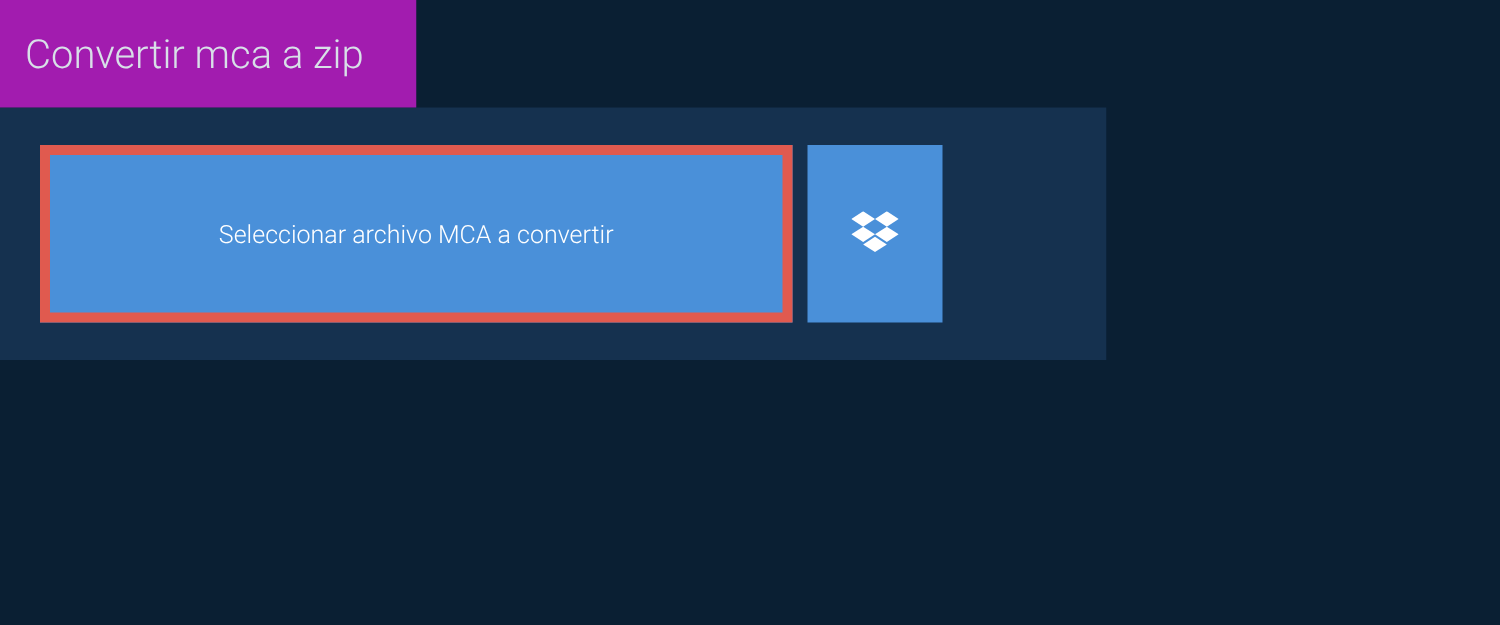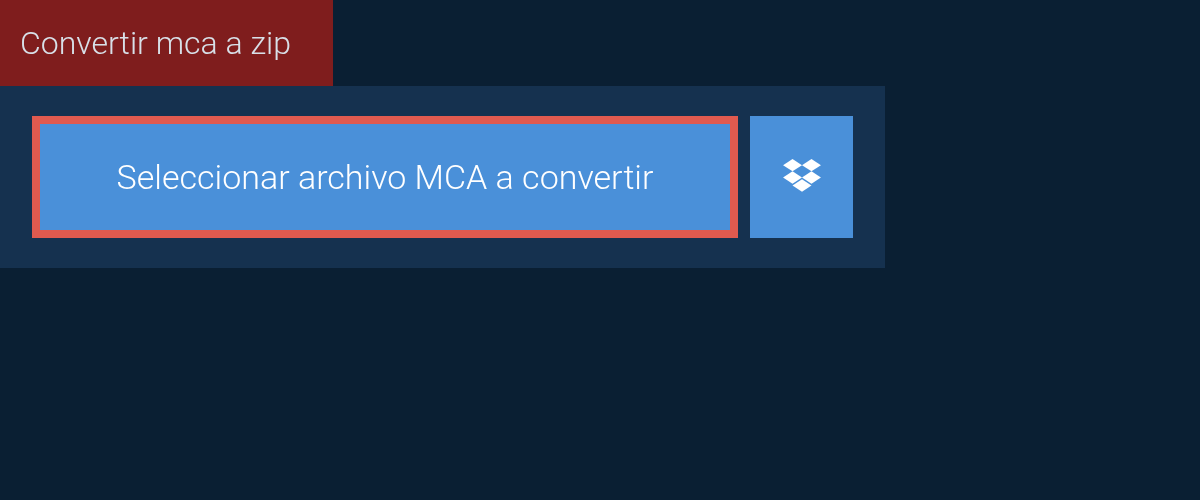--- a/index.html
+++ b/index.html
@@ -11,47 +11,47 @@
       width: 1200px;
       height: 500px;
       background: #0a1f33;
       font-family: -apple-system, BlinkMacSystemFont, "Segoe UI", Roboto, sans-serif;
       overflow: hidden;
     }
     .tab-container {
       display: inline-block;
     }
     .tab {
-      background: #7f1d1d;
+      background: #a21caf;
       color: #d8e0e8;
       font-size: 32px;
       font-weight: 300;
       padding: 24px 42px 24px 20px;
       display: inline-block;
     }
     .content-panel {
       background: #15314f;
       padding: 30px 32px;
       width: 885px;
     }
     .button-row {
       display: flex;
       gap: 12px;
     }
     .select-file-button {
       background: #4a90d9;
       border: 8px solid #e05a4f;
       color: #ffffff;
-      font-size: 34px;
+      font-size: 20px;
       font-weight: 300;
-      padding: 33px 44px;
+      padding: 51px 44px;
       cursor: pointer;
       text-align: center;
       flex: 0 0 auto;
-      width: 706px;
+      width: 602px;
     }
     .dropbox-button {
       background: #4a90d9;
       cursor: pointer;
       display: flex;
       align-items: center;
       justify-content: center;
       width: 108px;
     }
     .dropbox-icon {

